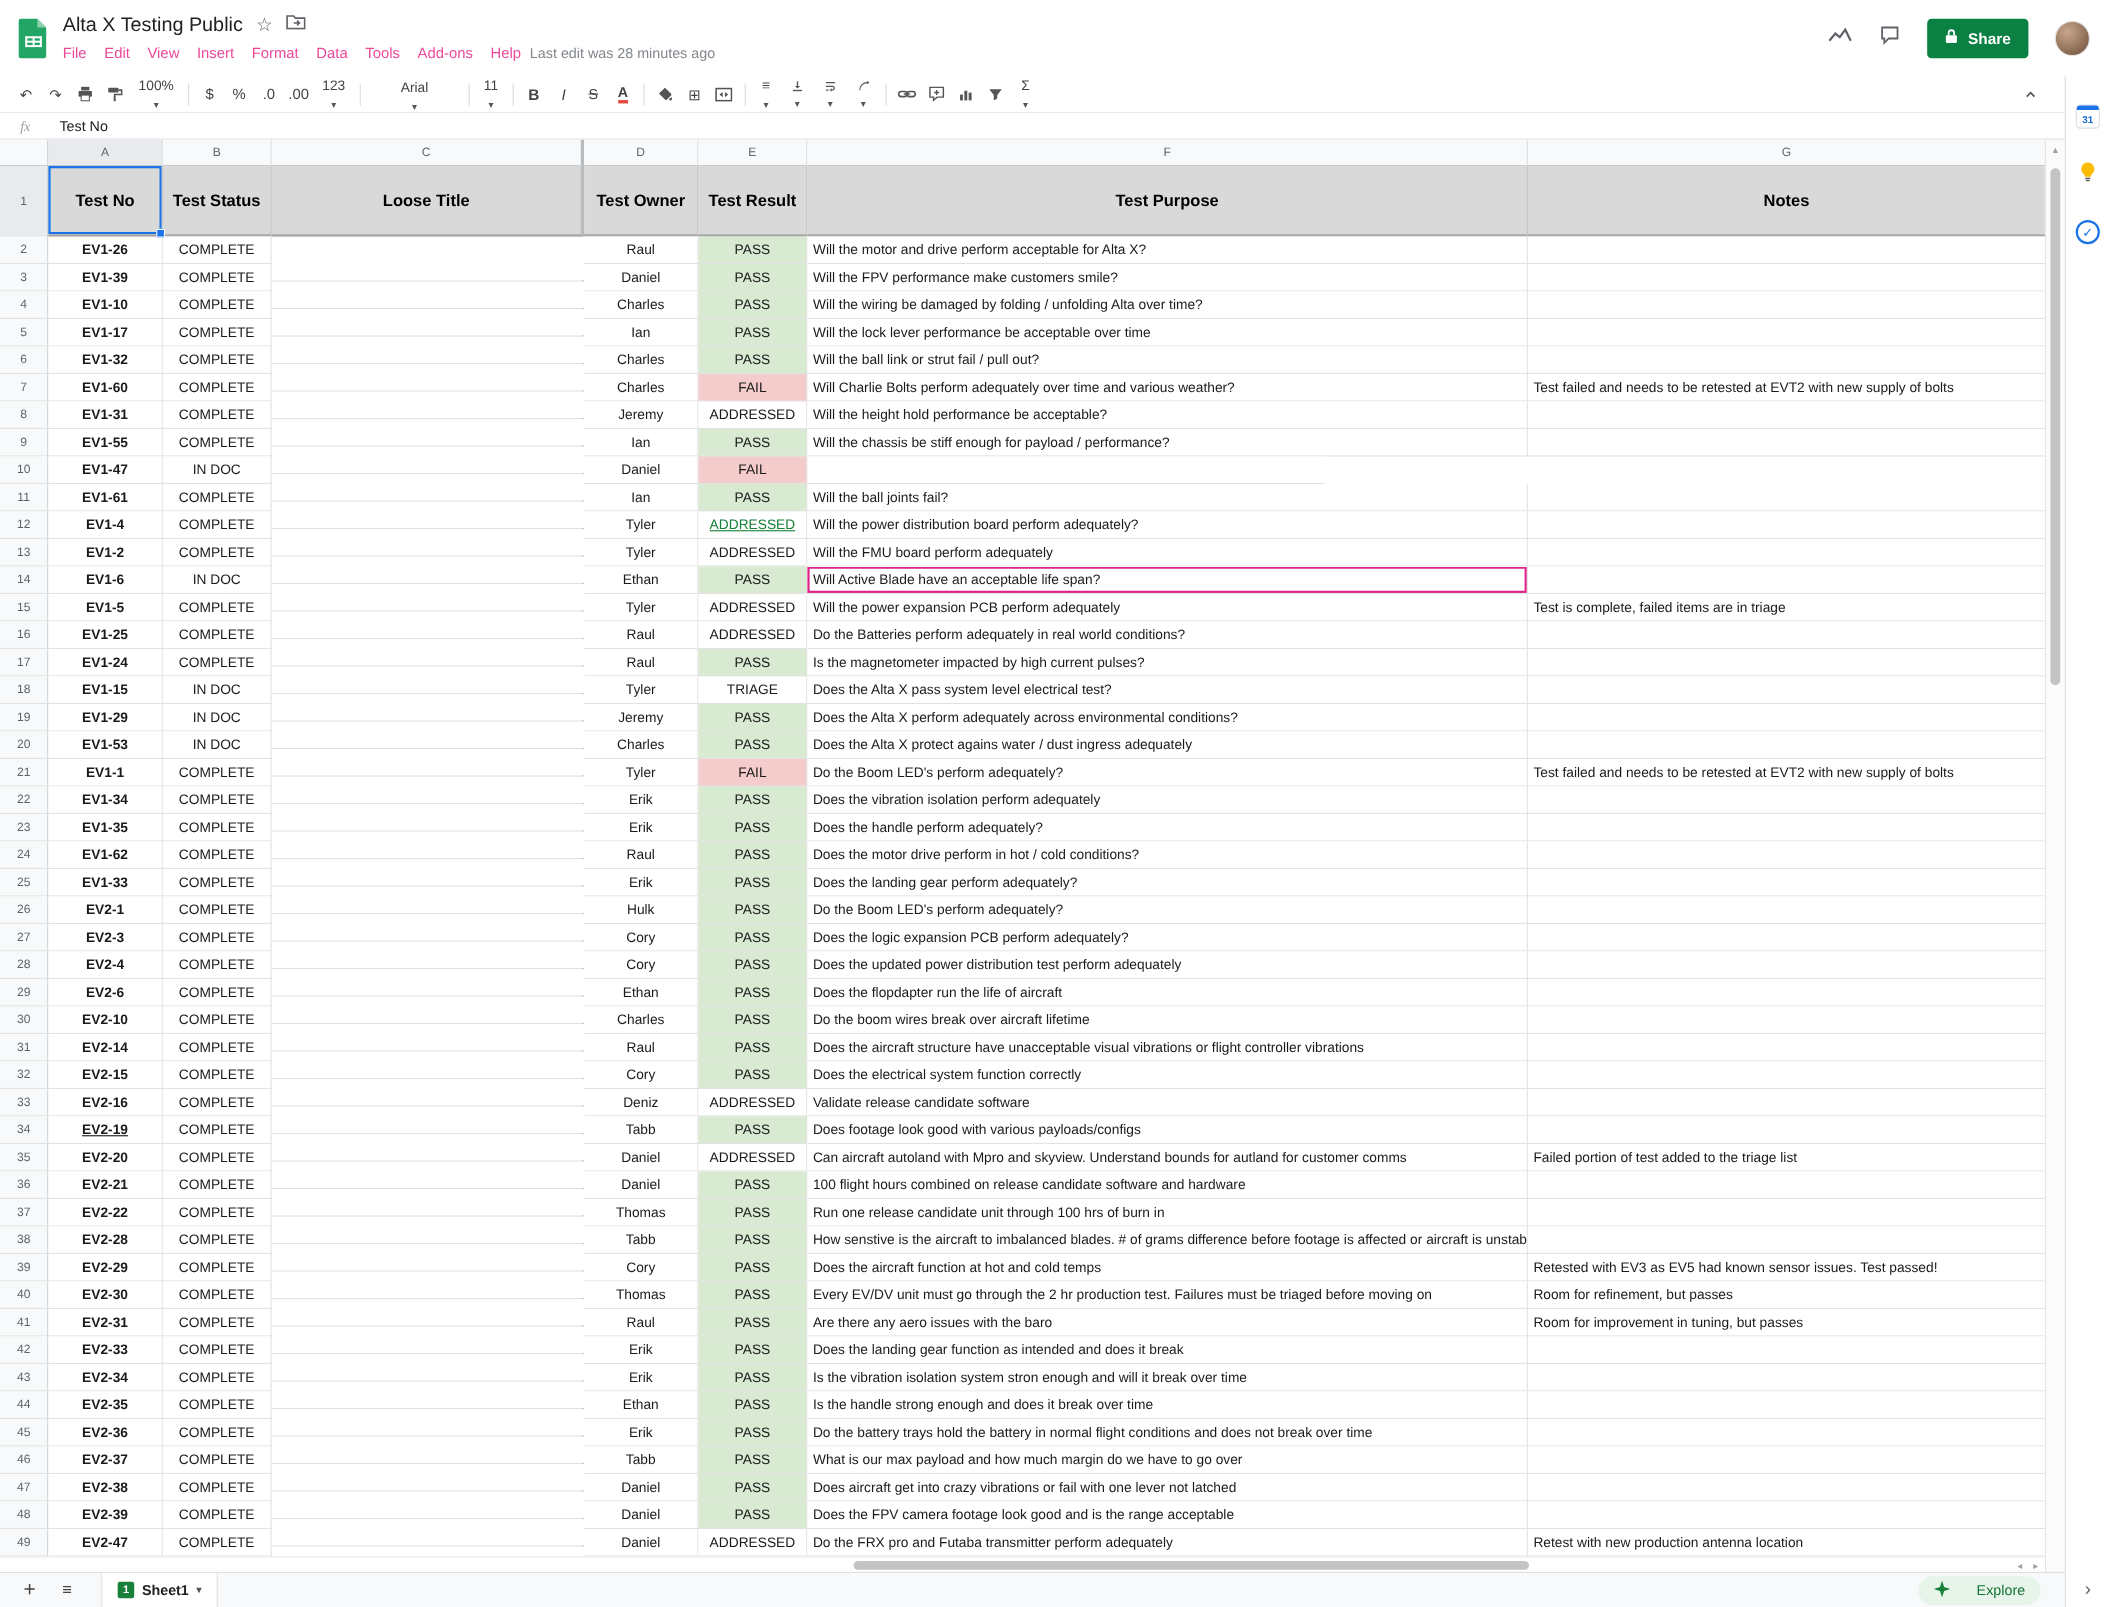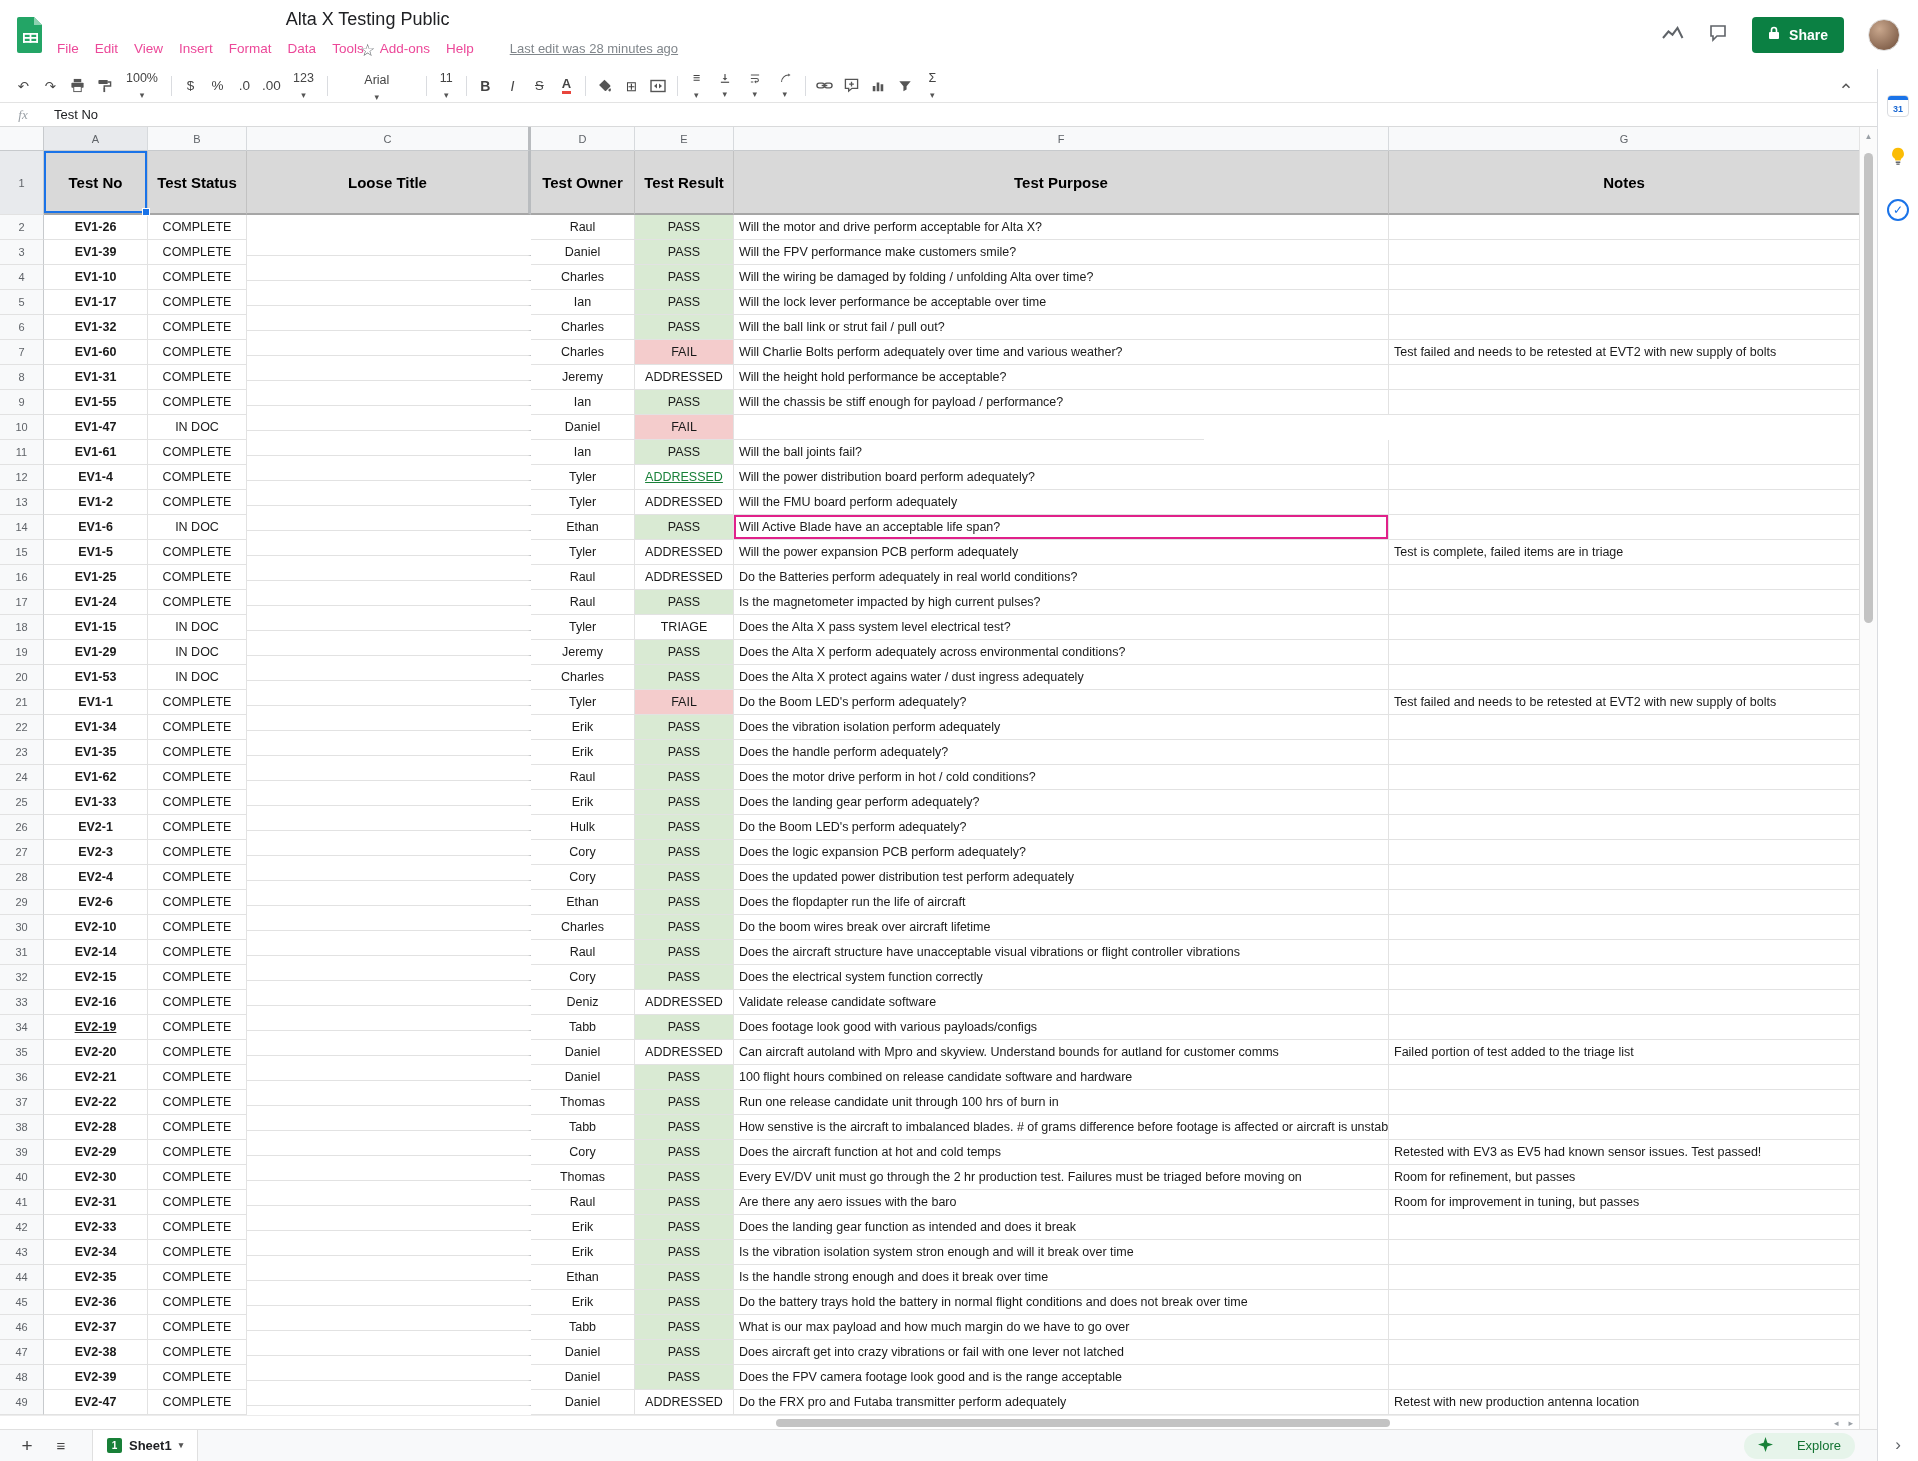--- a/index.html
+++ b/index.html
@@ -3,27 +3,27 @@
 <meta charset="utf-8">
 <style>
   * { margin:0; padding:0; box-sizing:border-box; }
   html,body { width:1918px; height:1461px; overflow:hidden; }
   body { font-family:"Liberation Sans", sans-serif; background:#fff; position:relative; color:#202124; }
 
   
   .topbar{position:absolute;top:0;left:0;width:1918px;height:69px;display:flex;align-items:center;padding:0 14px 0 16px;background:#fff;}
   .logo{margin-right:12px;display:flex;align-items:center;}
   .tblock{display:flex;flex-direction:column;justify-content:center;}
-  .trow{display:flex;align-items:center;gap:12px;height:28px;flex-direction:column;}
+  .trow{display:flex;align-items:center;gap:12px;height:28px;}
   .doc-title{font-size:18px;color:#202124;}
   .star{color:#5f6368;font-size:17px;line-height:1;}
   .menus{display:flex;align-items:center;height:24px;}
   .menu{font-size:13.5px;color:#ec4899;padding:0 8px;}
   .menu:first-child{padding-left:0;}
-  .last-edit{font-size:13px;color:#80868b;text-decoration:underline;margin-left:28px;white-space:nowrap;}
+  .last-edit{font-size:13px;color:#80868b;margin-left:0;white-space:nowrap;}
   .top-right{margin-left:auto;display:flex;align-items:center;gap:24px;padding-right:4px;}
   .share{display:flex;align-items:center;gap:9px;background:#0b8043;color:#fff;border:none;border-radius:4px;height:36px;padding:0 16px;font-size:14px;font-weight:bold;font-family:inherit;}
   .avatar{width:32px;height:32px;border-radius:50%;background:radial-gradient(circle at 35% 30%, #c9a78d, #6d4c38);border:1px solid #e0e0e0;}
 
   
   .toolbar{position:absolute;top:69px;left:0;width:1877px;height:34px;display:flex;align-items:center;padding:0 10px;border-bottom:1px solid #e3e3e3;background:#fff;color:#444;}
   .ti{display:flex;align-items:center;justify-content:center;height:26px;min-width:27px;border-radius:3px;font-size:13.5px;color:#444;}
   .ti svg{display:block;}
   .sep{width:1px;height:20px;background:#dadce0;margin:0 5px;flex:none;}
   .dd{display:flex;align-items:center;gap:6px;padding:0 8px;font-size:12.5px;flex-direction:column;}

